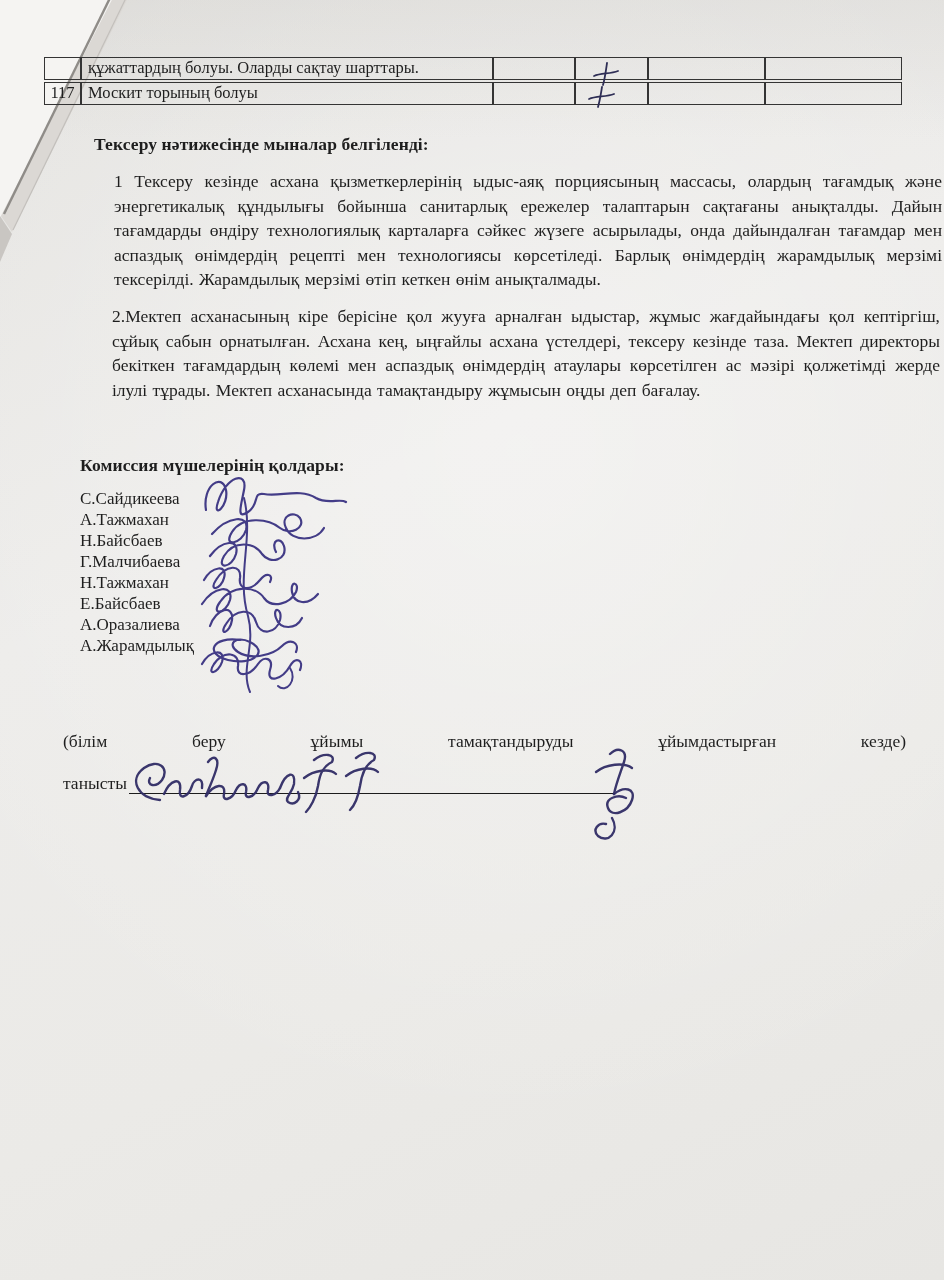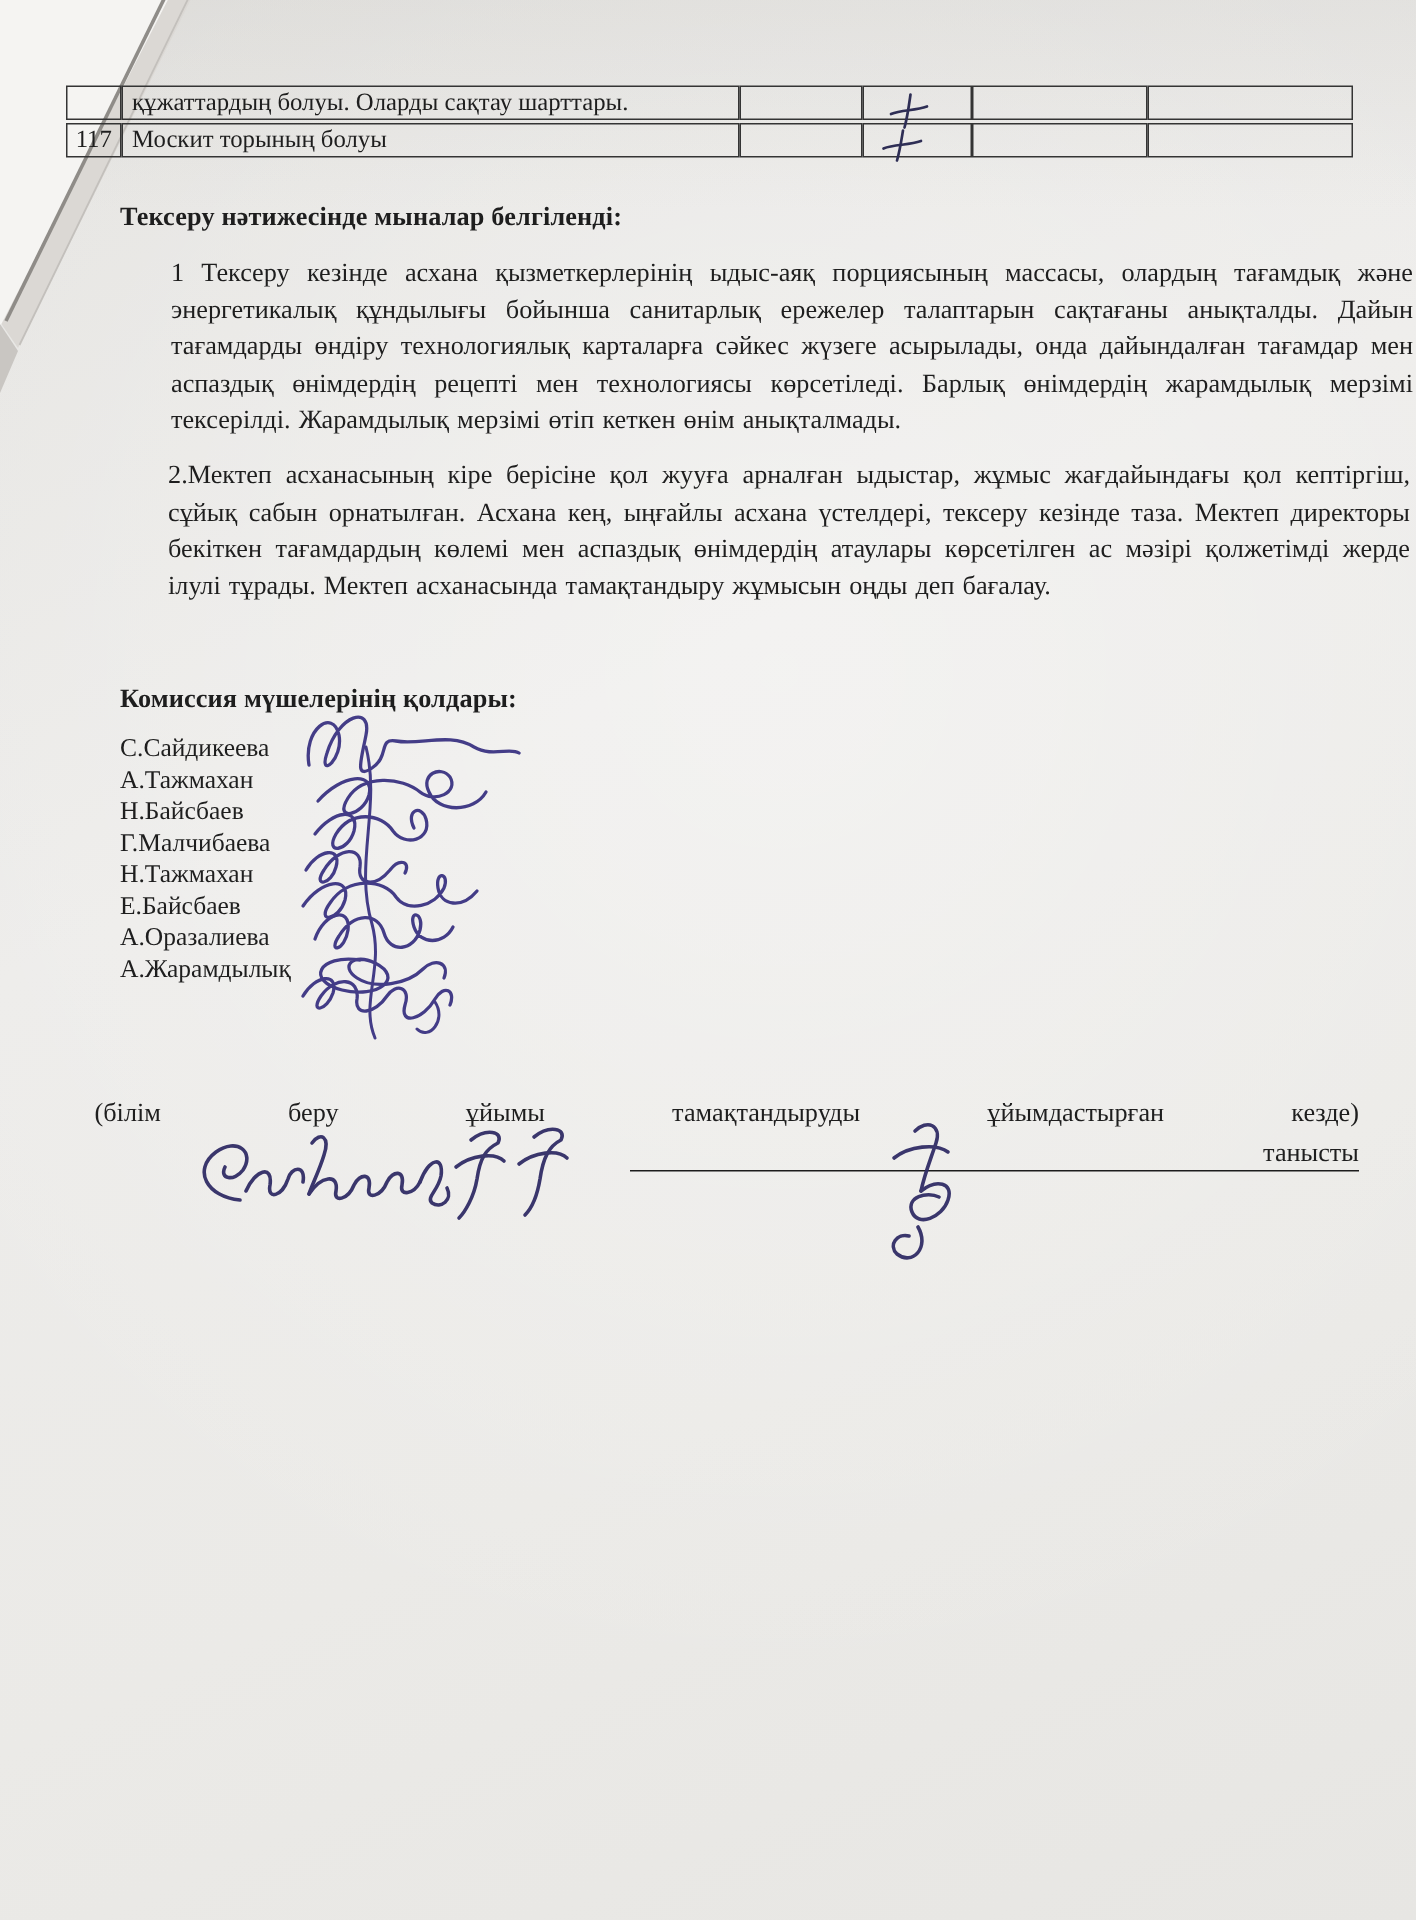--- a/index.html
+++ b/index.html
@@ -51,21 +51,21 @@
     width:828px; font-size:17.5px; line-height:24.6px;
     text-align:justify; text-align-last:left; word-spacing:1px;margin-left:34px;
   }
   .names { font-size:17px; line-height:21px; }
   .names > div { height:21px; }
 
   
   .footer { left:63px; top:729px; width:843px; font-size:17.5px; }
   .jline { width:843px; line-height:25px; white-space:nowrap;
            text-align:justify; text-align-last:justify; }
-  .sig-row { display:flex; align-items:flex-end; margin-top:3px; height:24px;flex-direction:column; }
+  .sig-row { display:flex; align-items:flex-end; margin-top:16px; height:24px; }
   .sig-row .lbl { line-height:22px; }
   .sig-line { width:486px; height:18px; border-bottom:1.8px solid #1c1c1c; margin-left:2px; }
 
   .ink { fill:none; stroke-linecap:round; stroke-linejoin:round; }
   .sig-overlay { position:absolute; z-index:3; pointer-events:none; }
 </style>
 </head>
 <body>
 
 <div class="paper"></div>
@@ -110,21 +110,21 @@
 
 <svg class="plus-mark" style="left:590px; top:60px;" width="32" height="28" viewBox="0 0 32 28">
   <path class="ink" d="M4,16 C11,13 20,14 28,11" stroke="#2e2e55" stroke-width="1.8"></path>
   <path class="ink" d="M17,3 C16,10 15,18 13,25" stroke="#2e2e55" stroke-width="1.8"></path>
 </svg>
 <svg class="plus-mark" style="left:586px; top:84px;" width="32" height="26" viewBox="0 0 32 26">
   <path class="ink" d="M3,15 C10,12 20,13 28,10" stroke="#2e2e55" stroke-width="1.8"></path>
   <path class="ink" d="M16,3 C15,9 14,16 12,23" stroke="#2e2e55" stroke-width="1.8"></path>
 </svg>
 
-<div class="abs h-bold" style="left:80px; top:134px;">Тексеру нәтижесінде мыналар белгіленді:</div>
+<div class="abs h-bold" style="left:94px; top:134px;">Тексеру нәтижесінде мыналар белгіленді:</div>
 
 <div class="abs para" style="left:80px; top:169px;">1 Тексеру кезінде асхана қызметкерлерінің ыдыс-аяқ порциясының массасы, олардың тағамдық және энергетикалық құндылығы бойынша санитарлық ережелер талаптарын сақтағаны анықталды. Дайын тағамдарды өндіру технологиялық карталарға сәйкес жүзеге асырылады, онда дайындалған тағамдар мен аспаздық өнімдердің рецепті мен технологиясы көрсетіледі. Барлық өнімдердің жарамдылық мерзімі тексерілді. Жарамдылық мерзімі өтіп кеткен өнім анықталмады.</div>
 
 <div class="abs para" style="left:78px; top:304px;">2.Мектеп асханасының кіре берісіне қол жууға арналған ыдыстар, жұмыс жағдайындағы қол кептіргіш, сұйық сабын орнатылған. Асхана кең, ыңғайлы асхана үстелдері, тексеру кезінде таза. Мектеп директоры бекіткен тағамдардың көлемі мен аспаздық өнімдердің атаулары көрсетілген ас мәзірі қолжетімді жерде ілулі тұрады. Мектеп асханасында тамақтандыру жұмысын оңды деп бағалау.</div>
 
 <div class="abs h-bold" style="left:80px; top:455px;">Комиссия мүшелерінің қолдары:</div>
 
 <div class="abs names" style="left:80px; top:488px;">
   <div>С.Сайдикеева</div>
   <div>А.Тажмахан</div>

